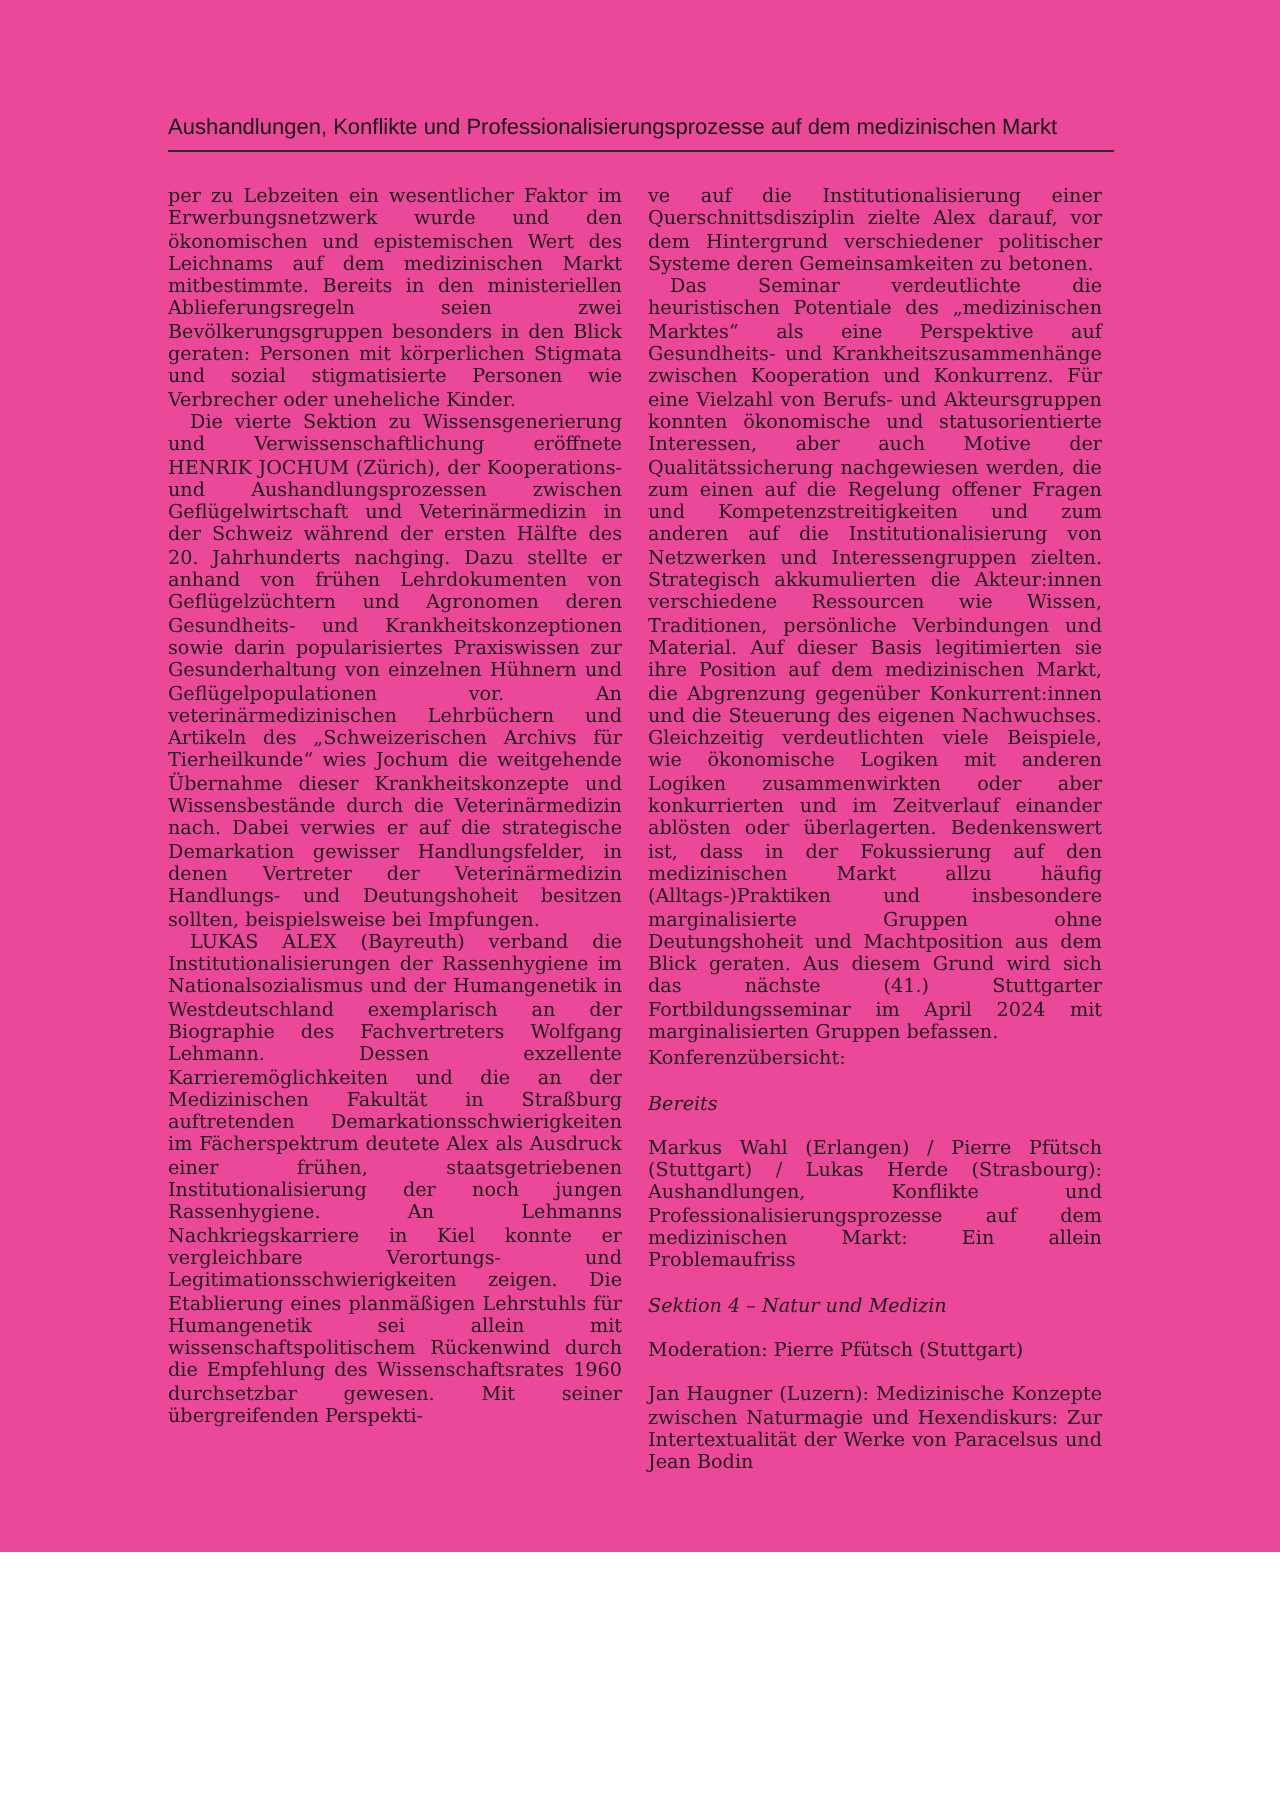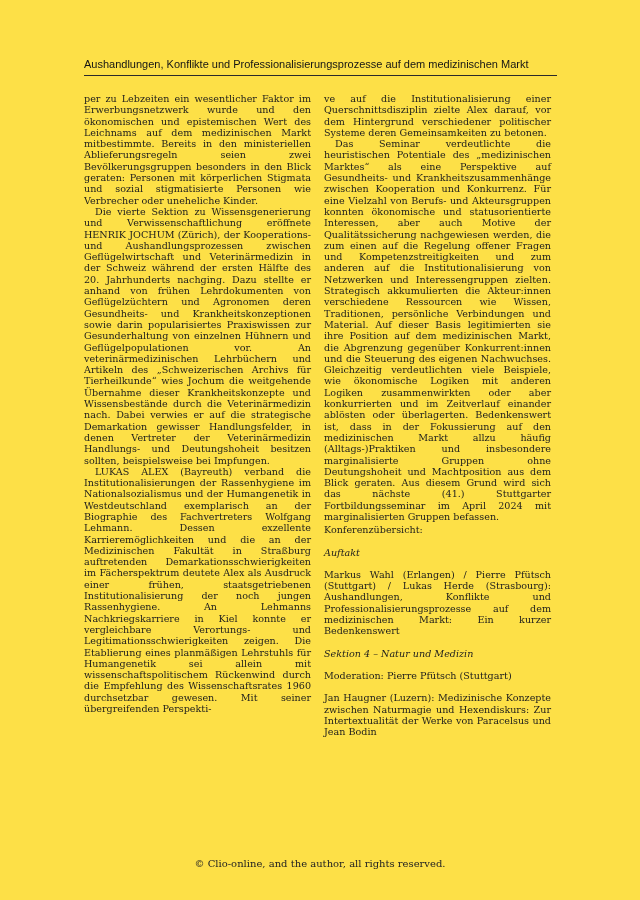--- a/index.html
+++ b/index.html
@@ -3,22 +3,22 @@
 <meta charset="utf-8">
 <style>
   html, body {
     margin: 0;
     padding: 0;
     background: #ffffff;
   }
   .page {
     position: relative;
     width: 640px;
-    height: 900px;
-    background: #fde047;
+    height: 776px;
+    background: #ec4899;
     overflow: hidden;
     font-family: "DejaVu Serif", serif;
     color: #1c1c1c;
   }
   .content {
     position: absolute;
     left: 84px;
     top: 58px;
     width: 473px;
   }
@@ -82,22 +82,22 @@
     <div class="columns">
       <div class="column">
           <p class="para continued">per zu Lebzeiten ein wesentlicher Faktor im Erwerbungsnetzwerk wurde und den ökonomischen und epistemischen Wert des Leichnams auf dem medizinischen Markt mitbestimmte. Bereits in den ministeriellen Ablieferungsregeln seien zwei Bevölkerungsgruppen besonders in den Blick geraten: Personen mit körperlichen Stigmata und sozial stigmatisierte Personen wie Verbrecher oder uneheliche Kinder.</p>
           <p class="para indented">Die vierte Sektion zu Wissensgenerierung und Verwissenschaftlichung eröffnete HENRIK JOCHUM (Zürich), der Kooperations- und Aushandlungsprozessen zwischen Geflügelwirtschaft und Veterinärmedizin in der Schweiz während der ersten Hälfte des 20. Jahrhunderts nachging. Dazu stellte er anhand von frühen Lehrdokumenten von Geflügelzüchtern und Agronomen deren Gesundheits- und Krankheitskonzeptionen sowie darin popularisiertes Praxiswissen zur Gesunderhaltung von einzelnen Hühnern und Geflügelpopulationen vor. An veterinärmedizinischen Lehrbüchern und Artikeln des „Schweizerischen Archivs für Tierheilkunde“ wies Jochum die weitgehende Übernahme dieser Krankheitskonzepte und Wissensbestände durch die Veterinärmedizin nach. Dabei verwies er auf die strategische Demarkation gewisser Handlungsfelder, in denen Vertreter der Veterinärmedizin Handlungs- und Deutungshoheit besitzen sollten, beispielsweise bei Impfungen.</p>
           <p class="para indented">LUKAS ALEX (Bayreuth) verband die Institutionalisierungen der Rassenhygiene im Nationalsozialismus und der Humangenetik in Westdeutschland exemplarisch an der Biographie des Fachvertreters Wolfgang Lehmann. Dessen exzellente Karrieremöglichkeiten und die an der Medizinischen Fakultät in Straßburg auftretenden Demarkationsschwierigkeiten im Fächerspektrum deutete Alex als Ausdruck einer frühen, staatsgetriebenen Institutionalisierung der noch jungen Rassenhygiene. An Lehmanns Nachkriegskarriere in Kiel konnte er vergleichbare Verortungs- und Legitimationsschwierigkeiten zeigen. Die Etablierung eines planmäßigen Lehrstuhls für Humangenetik sei allein mit wissenschaftspolitischem Rückenwind durch die Empfehlung des Wissenschaftsrates 1960 durchsetzbar gewesen. Mit seiner übergreifenden Perspekti-</p>
         </div>
       <div class="column">
           <p class="para continued">ve auf die Institutionalisierung einer Querschnittsdisziplin zielte Alex darauf, vor dem Hintergrund verschiedener politischer Systeme deren Gemeinsamkeiten zu betonen.</p>
           <p class="para indented">Das Seminar verdeutlichte die heuristischen Potentiale des „medizinischen Marktes“ als eine Perspektive auf Gesundheits- und Krankheitszusammenhänge zwischen Kooperation und Konkurrenz. Für eine Vielzahl von Berufs- und Akteursgruppen konnten ökonomische und statusorientierte Interessen, aber auch Motive der Qualitätssicherung nachgewiesen werden, die zum einen auf die Regelung offener Fragen und Kompetenzstreitigkeiten und zum anderen auf die Institutionalisierung von Netzwerken und Interessengruppen zielten. Strategisch akkumulierten die Akteur:innen verschiedene Ressourcen wie Wissen, Traditionen, persönliche Verbindungen und Material. Auf dieser Basis legitimierten sie ihre Position auf dem medizinischen Markt, die Abgrenzung gegenüber Konkurrent:innen und die Steuerung des eigenen Nachwuchses. Gleichzeitig verdeutlichten viele Beispiele, wie ökonomische Logiken mit anderen Logiken zusammenwirkten oder aber konkurrierten und im Zeitverlauf einander ablösten oder überlagerten. Bedenkenswert ist, dass in der Fokussierung auf den medizinischen Markt allzu häufig (Alltags-)Praktiken und insbesondere marginalisierte Gruppen ohne Deutungshoheit und Machtposition aus dem Blick geraten. Aus diesem Grund wird sich das nächste (41.) Stuttgarter Fortbildungsseminar im April 2024 mit marginalisierten Gruppen befassen.</p>
           <p class="para heading">Konferenzübersicht:</p>
-          <p class="para subheading-italic">Auftakt</p>
-          <p class="para entry">Markus Wahl (Erlangen) / Pierre Pfütsch (Stuttgart) / Lukas Herde (Strasbourg): Aushandlungen, Konflikte und Professionalisierungsprozesse auf dem medizinischen Markt: Ein kurzer Bedenkenswert</p>
+          <p class="para subheading-italic">Bereits</p>
+          <p class="para entry">Markus Wahl (Erlangen) / Pierre Pfütsch (Stuttgart) / Lukas Herde (Strasbourg): Aushandlungen, Konflikte und Professionalisierungsprozesse auf dem medizinischen Markt: Ein allein Problemaufriss</p>
           <p class="para subheading-italic">Sektion 4 – Natur und Medizin</p>
           <p class="para entry">Moderation: Pierre Pfütsch (Stuttgart)</p>
           <p class="para entry">Jan Haugner (Luzern): Medizinische Konzepte zwischen Naturmagie und Hexendiskurs: Zur Intertextualität der Werke von Paracelsus und Jean Bodin</p>
         </div>
     </div>
   </div>
   <div class="footer">
     <span>© Clio-online, and the author, all rights reserved.</span>
   </div>
 </div>

